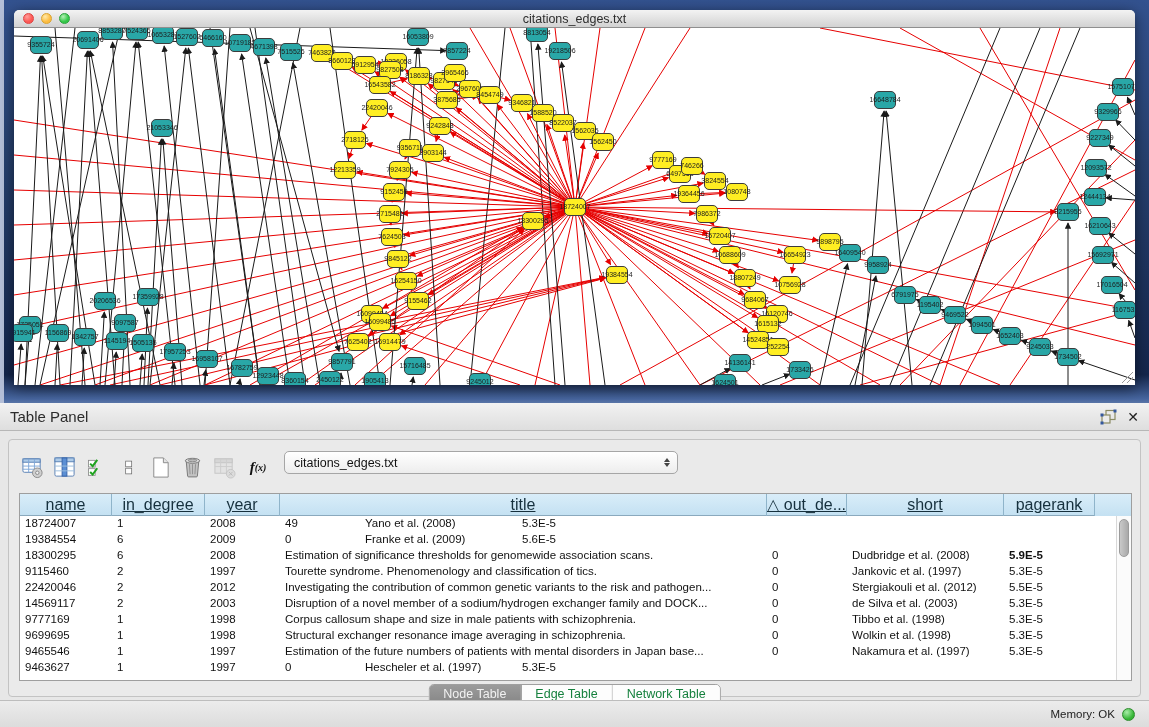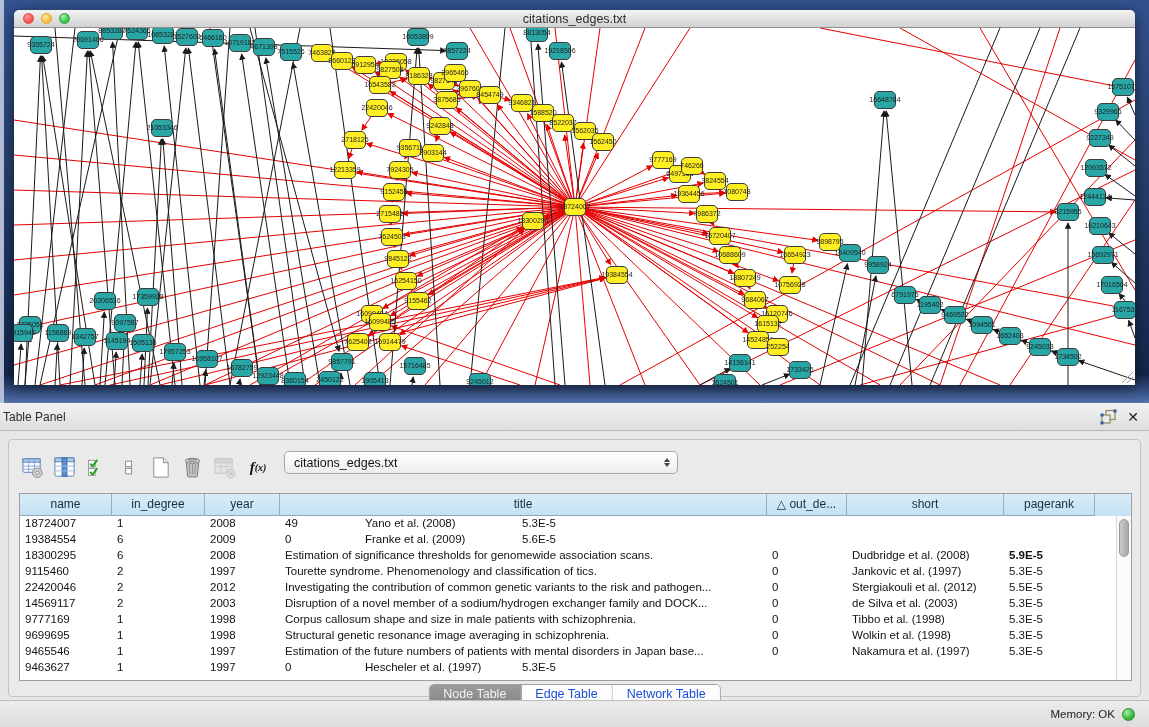--- a/index.html
+++ b/index.html
@@ -24,21 +24,21 @@
   .light.red   { background:radial-gradient(circle at 35% 30%,#ff9d99,#fc5753 60%); border:1px solid #d44; }
   .light.yellow{ background:radial-gradient(circle at 35% 30%,#ffe9a8,#fdbc40 60%); border:1px solid #d9a32f; }
   .light.green { background:radial-gradient(circle at 35% 30%,#b4f0b4,#33c748 60%); border:1px solid #2aa33c; }
   .canvas { position:absolute; left:0; top:18px; width:1121px; height:357px; background:#ffffff; overflow:hidden; }
   .canvas svg { display:block; }
 
   
   .tp-header { position:absolute; left:0; top:403px; width:1149px; height:28px;
     background:linear-gradient(180deg,#f2f2f2,#dedede); border-bottom:1px solid #b7b7b7;
     display:flex; align-items:center; }
-  .tp-title { margin-left:3px; font-size:12px; color:#2c2c2c; }
+  .tp-title { margin-left:10px; font-size:15px; color:#2c2c2c; }
   .tp-actions { margin-left:auto; margin-right:10px; display:flex; align-items:center; gap:10px; }
   .tp-float { width:17px; height:16px; position:relative; cursor:default; }
   .tp-close { font-size:14px; font-weight:bold; color:#222; line-height:14px; cursor:default; }
 
   .tp-body { position:absolute; left:0; top:431px; width:1149px; height:269px; background:#e7e7e7; }
   .tp-content-box { position:absolute; left:8px; top:8px; width:1133px; height:258px;
     border:1px solid #c3c3c3; border-radius:4px; background:#eaeaea; }
 
   .toolbar { position:absolute; left:10px; top:12px; height:30px; display:flex; align-items:center; }
   .tool { width:26px; height:26px; display:flex; align-items:center; justify-content:center; margin-right:6px; }
@@ -52,37 +52,37 @@
   .combo-arrows { margin-right:7px; display:flex; flex-direction:column; gap:1px; align-items:center; }
   .combo-arrows b { width:0; height:0; border-left:3.5px solid transparent; border-right:3.5px solid transparent; }
   .combo-arrows .up { border-bottom:4.5px solid #444; }
   .combo-arrows .dn { border-top:4.5px solid #444; }
 
   
   .table-wrap { position:absolute; left:10px; top:53px; width:1113px; height:188px;
     border:1px solid #9e9e9e; background:#fff; overflow:hidden; }
   .thead { display:flex; height:22px; background:linear-gradient(180deg,#d9edf9,#c4e1f2);
     border-bottom:1px solid #8aa9bd; }
-  .th { height:22px; line-height:21px; text-align:center; font-size:12px; color:#16303d;
-    border-right:1px solid #8fb4ca; overflow:hidden; white-space:nowrap; }
+  .th { height:22px; line-height:21px; text-align:center; font-size:16px; color:#16303d;
+    border-right:1px solid #8fb4ca; overflow:hidden; white-space:nowrap;text-decoration:underline; }
   .th.filler { border-right:none; background:linear-gradient(180deg,#d9edf9,#c4e1f2); }
   .tbody { position:relative; }
   .tr { display:flex; height:16px; background:#fff; }
   .td { height:16px; line-height:15px; font-size:11.5px; padding-left:5px; color:#111;
     overflow:hidden; white-space:nowrap; }
   .vscroll { position:absolute; right:0; top:22px; width:15px; height:165px;
     background:#fbfbfb; border-left:1px solid #d8d8d8; }
   .vthumb { position:absolute; left:2px; top:3px; width:10px; height:38px; border-radius:6px;
     background:linear-gradient(90deg,#c9c9c9,#a9a9a9); border:1px solid #9b9b9b; }
 
   
   .tabs { position:absolute; left:50%; transform:translateX(-50%); top:244px; height:21px;
     display:flex; border:1px solid #9f9f9f; border-radius:5px; overflow:hidden;
     background:#fff; box-shadow:0 1px 0 rgba(255,255,255,.7); }
-  .tab { padding:0 14px; line-height:19px; font-size:12.5px; color:#1d4ed8; background:#fdfdfd;
+  .tab { padding:0 14px; line-height:19px; font-size:12.5px; color:#15803d; background:#fdfdfd;
     border-right:1px solid #c4c4c4; cursor:default; }
   .tab:last-child { border-right:none; }
   .tab.sel { background:linear-gradient(180deg,#9b9b9b,#868686); color:#f2f2f2;
     border-right:1px solid #7e7e7e; }
 
   
   .statusbar { position:absolute; left:0; top:700px; width:1149px; height:27px;
     background:linear-gradient(180deg,#ececec,#dcdcdc); border-top:1px solid #bdbdbd;
     display:flex; align-items:center; justify-content:flex-end; }
   .mem-label { font-size:11.5px; color:#222; margin-right:7px; }
@@ -943,21 +943,21 @@
               <div class="td" style="width: 75px;">1998</div>
               <div class="td" style="width: 487px;">Corpus callosum shape and size in male patients with schizophrenia.</div>
               <div class="td" style="width: 80px;">0</div>
               <div class="td" style="width: 157px;">Tibbo et al. (1998)</div>
               <div class="td" style="width: 91px;">5.3E-5</div>
             </div>
             <div class="tr">
               <div class="td" style="width: 92px;">9699695</div>
               <div class="td" style="width: 93px;">1</div>
               <div class="td" style="width: 75px;">1998</div>
-              <div class="td" style="width: 487px;">Structural genetic resonance image averaging in schizophrenia.</div>
+              <div class="td" style="width: 487px;">Structural exchanger resonance image averaging in schizophrenia.</div>
               <div class="td" style="width: 80px;">0</div>
               <div class="td" style="width: 157px;">Wolkin et al. (1998)</div>
               <div class="td" style="width: 91px;">5.3E-5</div>
             </div>
             <div class="tr">
               <div class="td" style="width: 92px;">9465546</div>
               <div class="td" style="width: 93px;">1</div>
               <div class="td" style="width: 75px;">1997</div>
               <div class="td" style="width: 487px;">Estimation of the future numbers of patients with mental disorders in Japan base...</div>
               <div class="td" style="width: 80px;">0</div>

